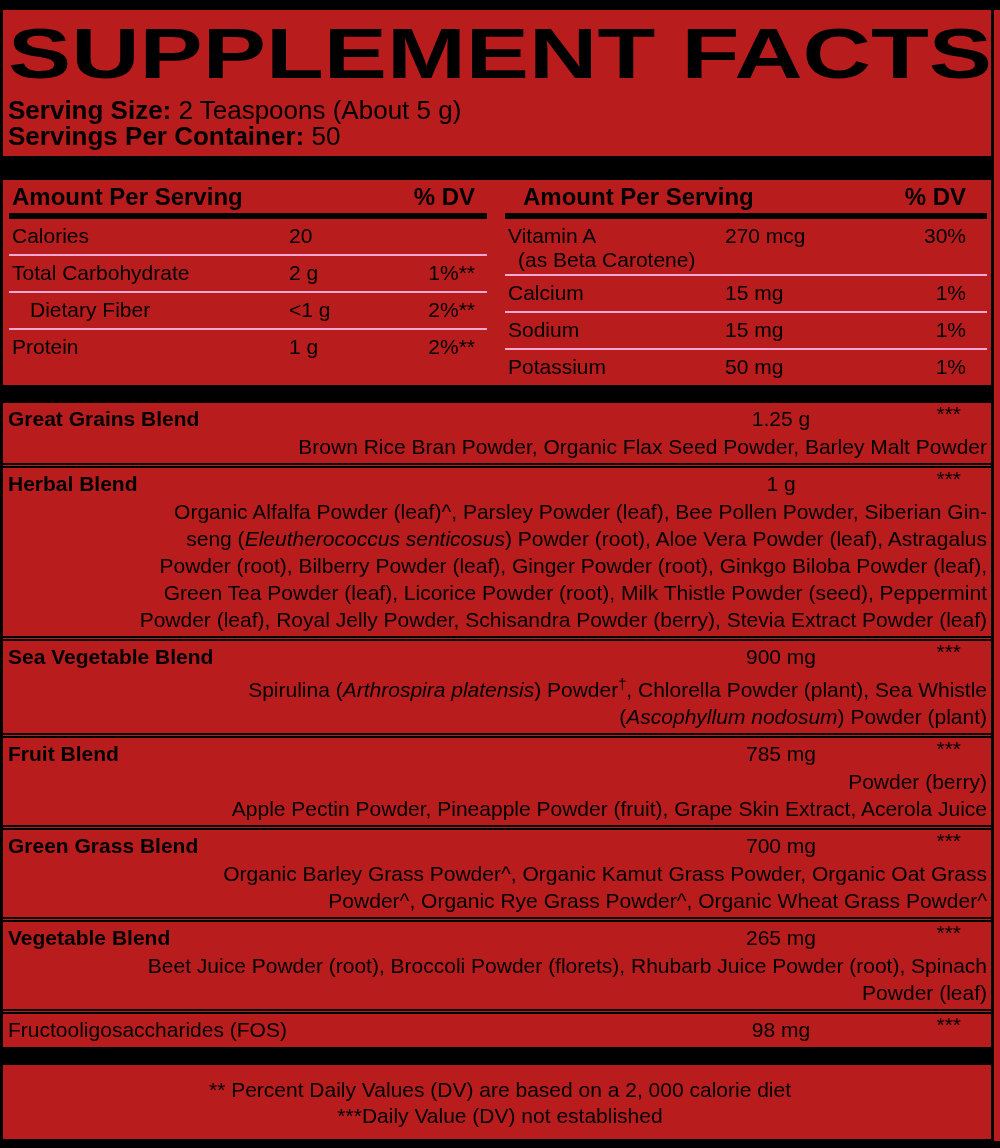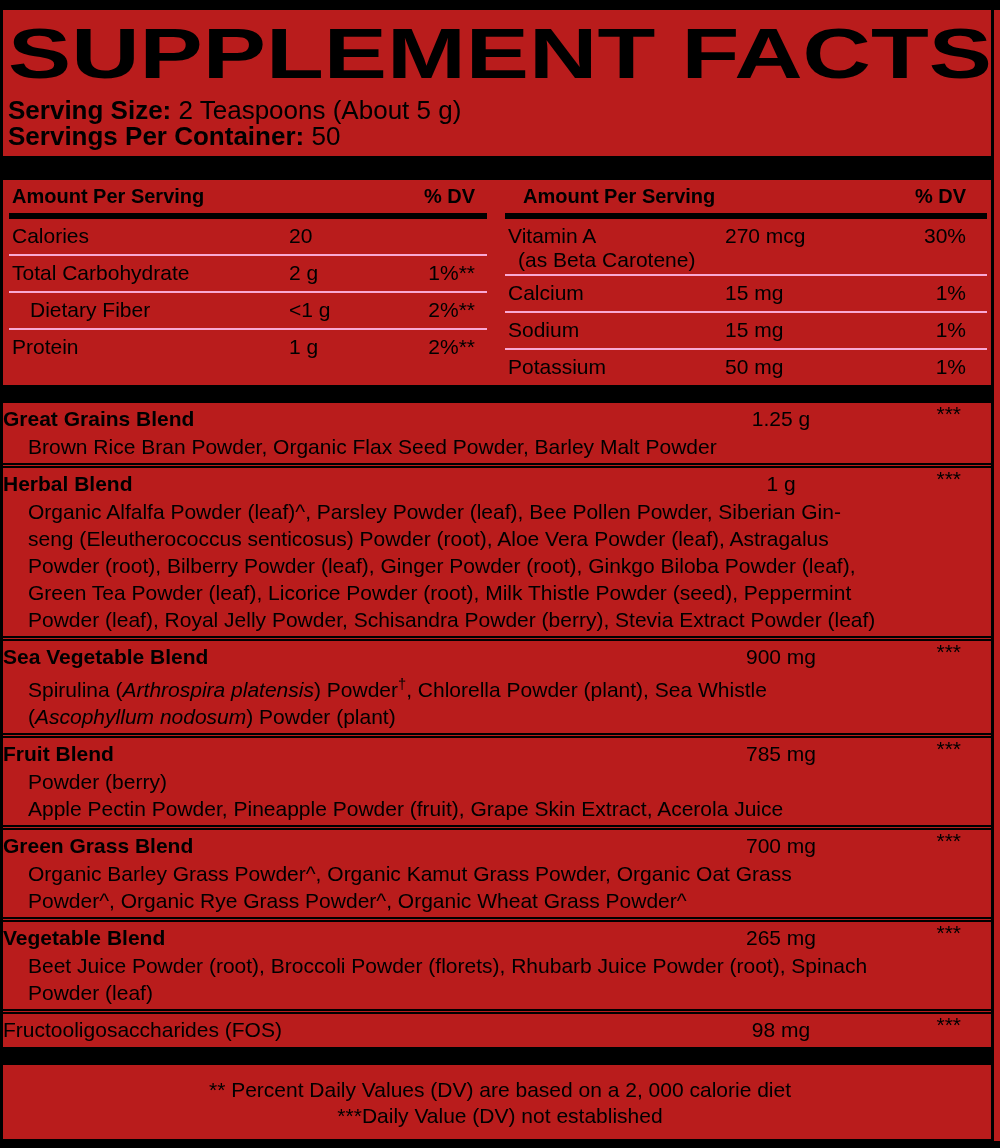--- a/index.html
+++ b/index.html
@@ -19,21 +19,21 @@
   .bar2{height:18px;}
   .bar3{height:18px;}
   .serving{padding-left:5px;line-height:26px;font-size:26px;}
   .blabel{font-weight:bold;}
   
   .cols{display:flex;}
   .col{width:50%;box-sizing:border-box;}
   .col-left{padding-left:6px;padding-right:10px;}
   .col-right{padding-left:8px;padding-right:4px;}
   .hdr-row{display:flex;justify-content:space-between;align-items:center;
-    height:33px;font-weight:bold;font-size:20px;border-bottom:6px solid #000;}
+    height:33px;font-weight:bold;font-size:24px;border-bottom:6px solid #000;}
   .hdr-left .h-amount{padding-left:3px;}
   .hdr-left .h-dv{padding-right:12px;}
   .hdr-right .h-amount{padding-left:18px;}
   .hdr-right .h-dv{padding-right:21px;}
   
   .nrow{display:grid;align-items:start;border-bottom:2px solid #f9a8d4;
     padding-top:5px;min-height:28px;padding-bottom:2px;}
   .nrow:last-child{border-bottom:none;}
   .nrow-l{grid-template-columns:1fr 110px 88px;}
   .nrow-r{grid-template-columns:1fr 150px 112px;}
@@ -42,25 +42,25 @@
   .ncell-amt{text-align:left;}
   .ncell-dv{text-align:right;}
   .nrow-l .ncell-dv{padding-right:12px;}
   .nrow-r .ncell-dv{padding-right:21px;}
   .name2{padding-left:10px;}
   
   .blends{padding:0;}
   .brow{border-bottom:5px double #000;padding:2px 0 3px 0;}
   .brow:last-child{border-bottom:none;}
   .brow-head{display:grid;grid-template-columns:1fr 200px 110px;line-height:28px;}
-  .bname{font-weight:bold;}
+  .bname{font-weight:bold;padding-left:5px;}
   .bname.plain{font-weight:normal;}
   .bamt{text-align:center;}
   .bdv{text-align:right;padding-right:30px;position:relative;top:-5px;}
-  .bdesc{padding-left:25px;padding-right:4px;}
+  .bdesc{padding-left:25px;padding-right:4px;text-align:right;}
   .bdesc-line{line-height:27px;}
   .sup{font-size:0.7em;vertical-align:super;}
   
   .footnotes{padding:12px 0 10px 6px;line-height:26px;text-align:center;}
   
   .other{padding:7px 0 0 6px;font-size:25px;line-height:27px;}
   .bottombar{position:absolute;left:0;bottom:0;width:100%;height:7px;background:#000;}
 </style>
 </head>
 <body>
@@ -169,21 +169,21 @@
           </div>
         </div>
         <div class="brow">
           <div class="brow-head">
             <span class="bname">Herbal Blend</span>
             <span class="bamt">1 g</span>
             <span class="bdv">***</span>
           </div>
           <div class="bdesc">
             <div class="bdesc-line"><span>Organic Alfalfa Powder (leaf)^, Parsley Powder (leaf), Bee Pollen Powder, Siberian Gin-</span></div>
-            <div class="bdesc-line"><span>seng (</span><span style="">Eleutherococcus senticosus</span><span>) Powder (root), Aloe Vera Powder (leaf), Astragalus</span></div>
+            <div class="bdesc-line"><span>seng (</span><span style="font-style: italic;">Eleutherococcus senticosus</span><span>) Powder (root), Aloe Vera Powder (leaf), Astragalus</span></div>
             <div class="bdesc-line"><span>Powder (root), Bilberry Powder (leaf), Ginger Powder (root), Ginkgo Biloba Powder (leaf),</span></div>
             <div class="bdesc-line"><span>Green Tea Powder (leaf), Licorice Powder (root), Milk Thistle Powder (seed), Peppermint</span></div>
             <div class="bdesc-line"><span>Powder (leaf), Royal Jelly Powder, Schisandra Powder (berry), Stevia Extract Powder (leaf)</span></div>
           </div>
         </div>
         <div class="brow">
           <div class="brow-head">
             <span class="bname">Sea Vegetable Blend</span>
             <span class="bamt">900 mg</span>
             <span class="bdv">***</span>

